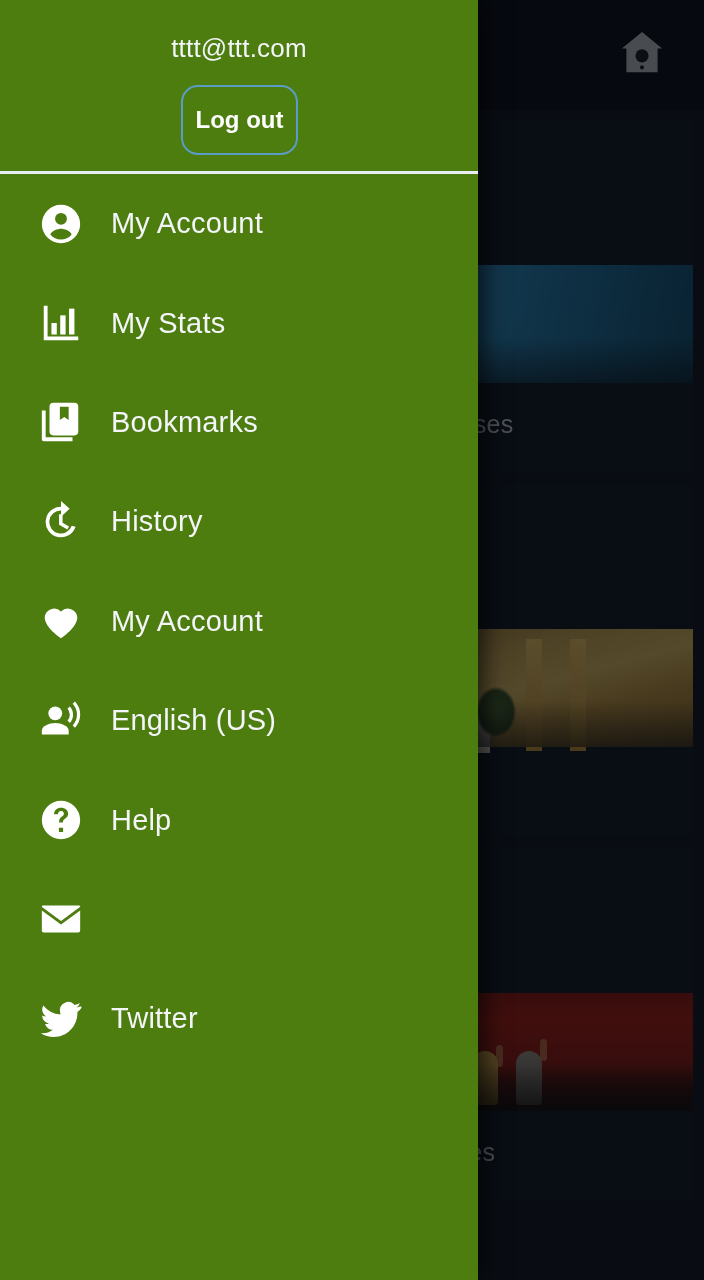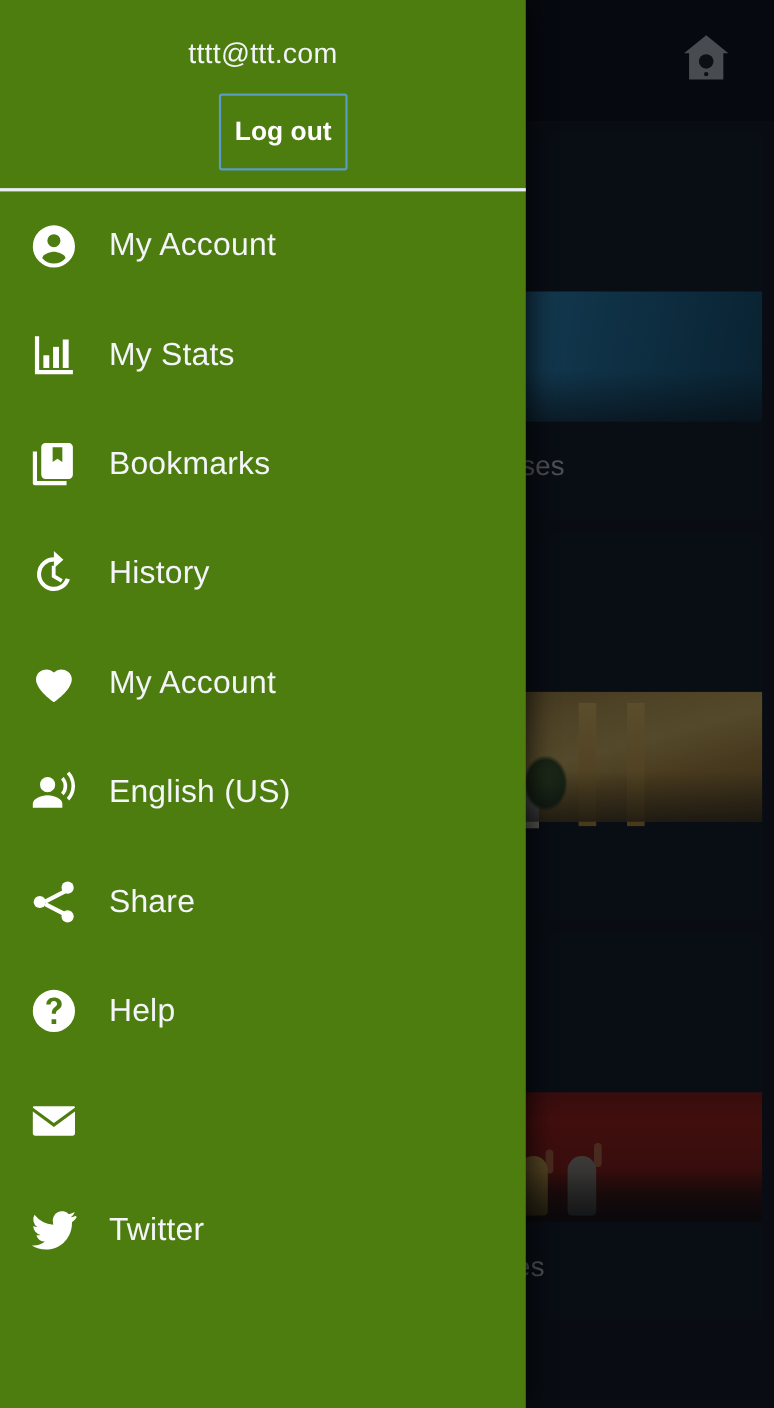--- a/index.html
+++ b/index.html
@@ -153,28 +153,28 @@
   #account-email {
     position:absolute; top:33px; left:0; width:478px;
     text-align:center;
     font-size:26px; color:#f2f5f8; letter-spacing:.2px;
   }
   #logout-button {
     position:absolute; top:85px; left:181px;
     width:117px; height:70px;
     background:transparent;
     border:2px solid #5b9cc6;
-    border-radius:3px;
+    border-radius:17px;
     color:#ffffff; font-size:24px; font-weight:bold;
     font-family:"Liberation Sans", sans-serif;
     cursor:pointer;
-    display:flex; align-items:center; justify-content:center;margin-left:18px;
-  }
-
-  #menu-list { position:absolute; top:174px; left:0; width:478px; }
+    display:flex; align-items:center; justify-content:center;
+  }
+
+  #menu-list { position:absolute; top:174px; left:12px; width:478px; }
   .menu-item {
     position:relative;
     height:99.4px;
     display:flex; align-items:center;
     cursor:pointer;
   }
   .menu-icon {
     position:absolute; left:24px;
     width:50px; height:50px;
     display:flex; align-items:center; justify-content:center;
@@ -321,31 +321,20 @@
           <svg viewBox="0 0 24 24">
               <circle cx="9" cy="8" r="3.6"></circle>
               <path d="M9 13c-3.3 0-7 1.7-7 4v2h14v-2c0-2.3-3.7-4-7-4z"></path>
               <path d="M16.6 4.4l-1.2 1.2a4.6 4.6 0 0 1 0 6.2l1.2 1.2a6.3 6.3 0 0 0 0-8.6z"></path>
               <path d="M19.3 1.8l-1.2 1.2a8.3 8.3 0 0 1 0 11.3l1.2 1.2a10 10 0 0 0 0-13.7z"></path>
             </svg>
         </span>
         <span class="menu-label">English (US)</span>
       </div>
 
-      <div class="menu-item">
-        <span class="menu-icon">
-          <svg viewBox="0 0 24 24">
-              <circle cx="18.5" cy="5.2" r="2.9"></circle>
-              <circle cx="5.3" cy="12" r="2.9"></circle>
-              <circle cx="18.5" cy="18.8" r="2.9"></circle>
-              <path d="M7.4 10.9l9.4-4.8.9 1.8-9.4 4.8zM8.3 12.1l9.4 4.8-.9 1.8-9.4-4.8z"></path>
-            </svg>
-        </span>
-        <span class="menu-label">Share</span>
-      </div>
 
       <div class="menu-item">
         <span class="menu-icon">
           <svg viewBox="0 0 24 24">
               <path d="M12 2a10 10 0 1 0 0 20 10 10 0 0 0 0-20zm1.1 16.2h-2.2v-2.2h2.2v2.2zm2.3-8.1c-.5.8-1.2 1.2-1.8 1.7-.5.4-.6.7-.6 1.5h-2c0-1.4.3-2 1-2.7.5-.5 1.1-.9 1.4-1.4.4-.8-.2-1.9-1.4-1.9-1 0-1.6.7-1.6 1.7h-2C8.4 6.9 9.9 5.6 12 5.6c2.2 0 3.7 1.3 3.7 3 0 .6-.1 1-.3 1.5z"></path>
             </svg>
         </span>
         <span class="menu-label">Help</span>
       </div>
 

